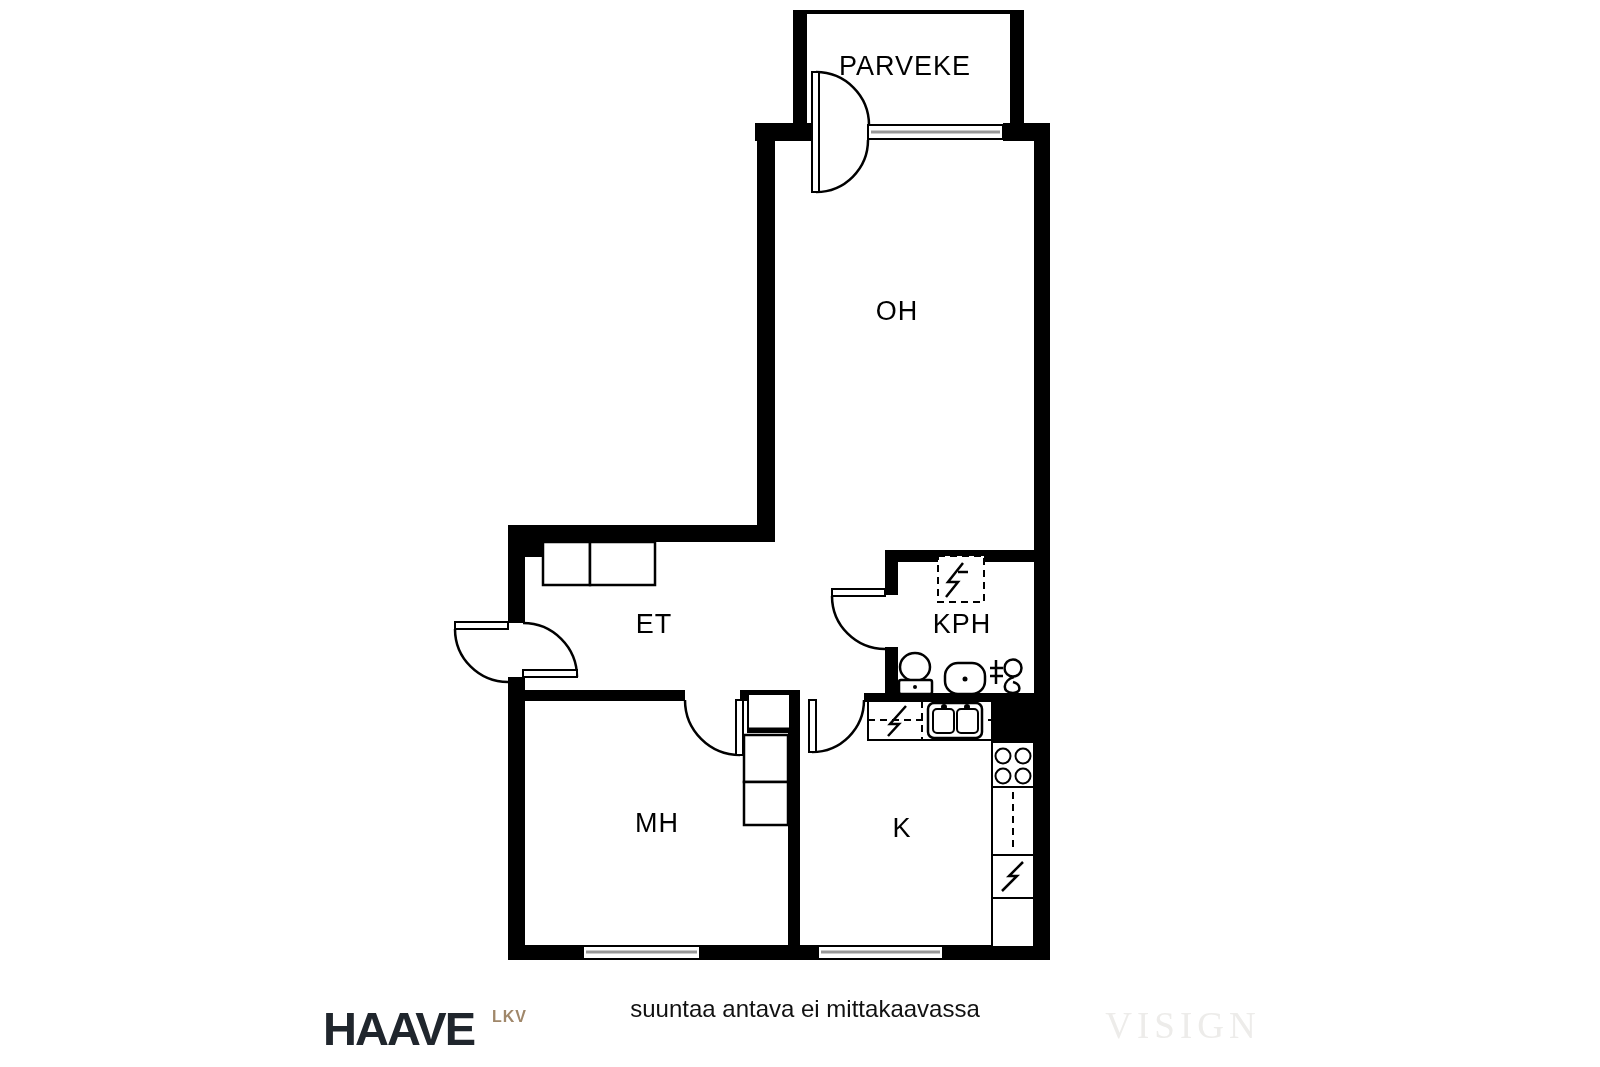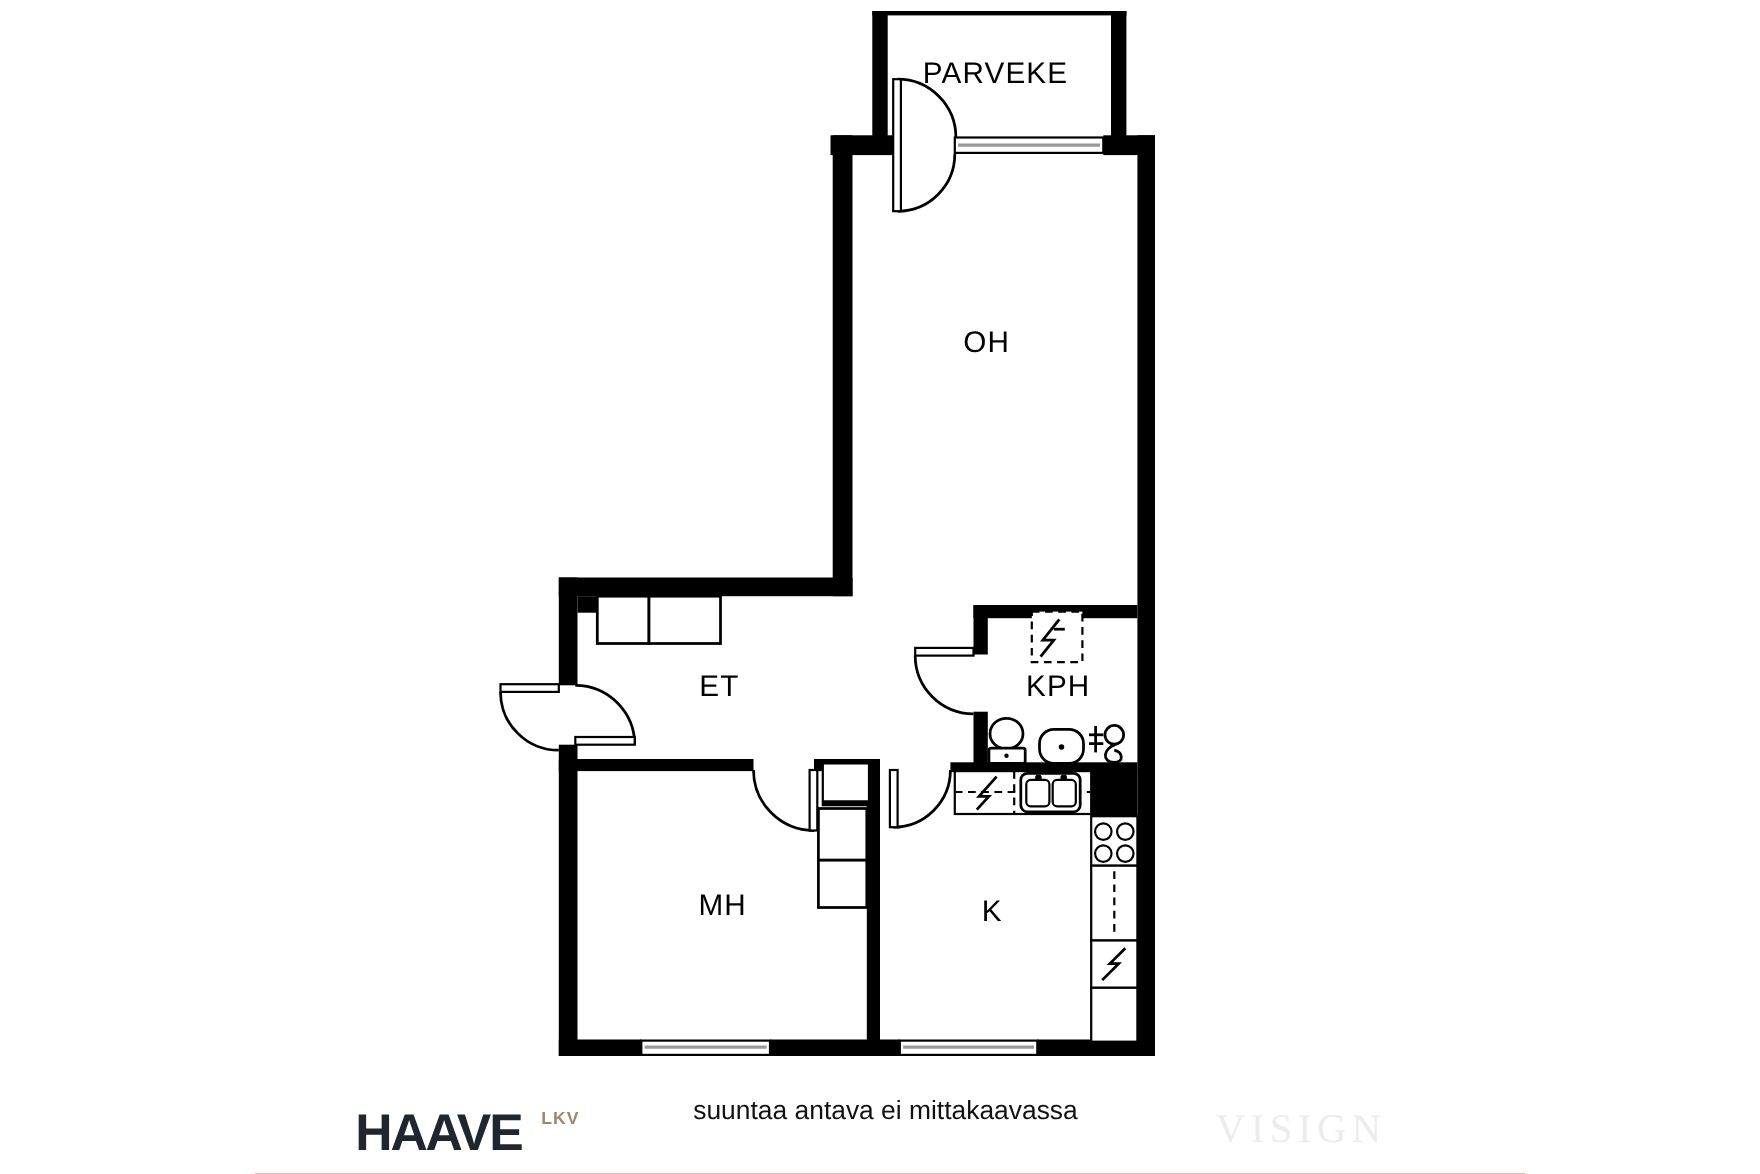--- a/index.html
+++ b/index.html
@@ -1,20 +1,20 @@
 <!DOCTYPE html>
 <html><head>
 <meta charset="utf-8">
 <style>
   html, body { margin: 0; padding: 0; background: #ffffff; }
   .stage {
     position: relative;
     width: 1600px;
     height: 1067px;
-    background: #b91c1c;
+    background: #15803d;
     overflow: hidden;
     font-family: "Liberation Sans", sans-serif;
   }
   svg { display: block; }
   .room-label {
     font-family: "Liberation Sans", sans-serif;
     font-size: 27px;
     fill: #000000;
     letter-spacing: 1px;
   }

